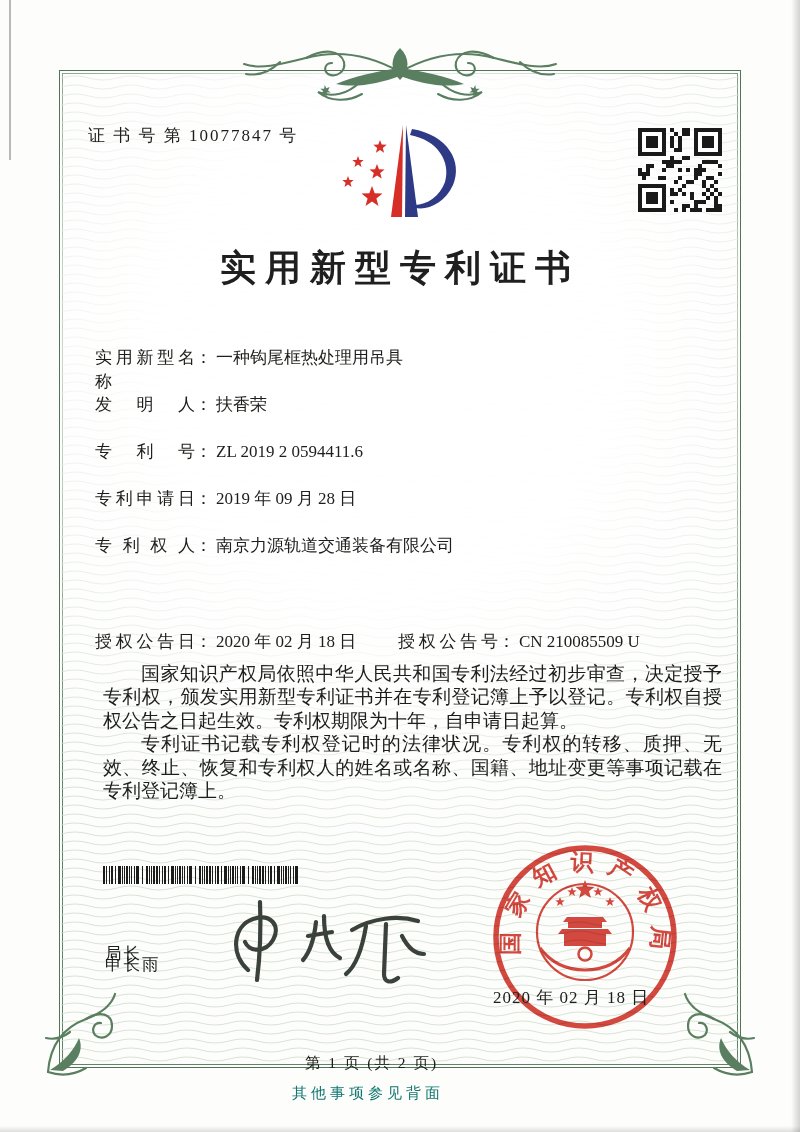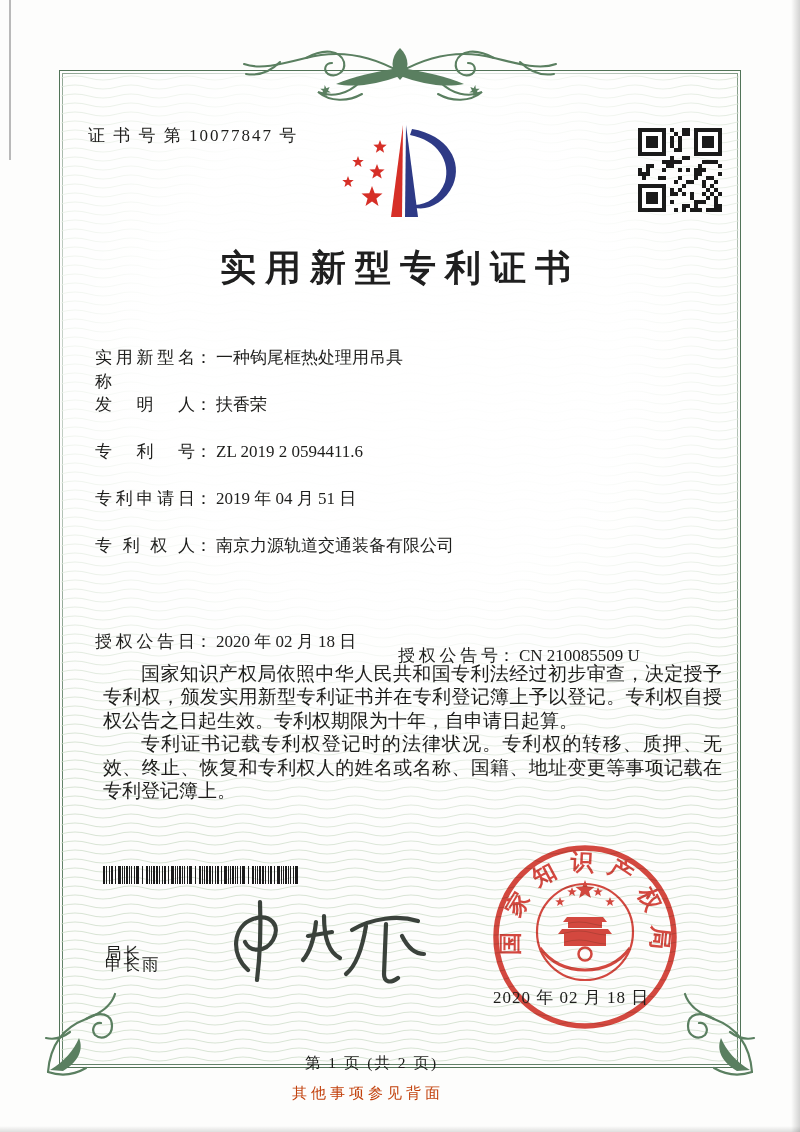--- a/index.html
+++ b/index.html
@@ -41,27 +41,27 @@
     left:60px;top:244px;width:680px;text-align:center;
     font-size:36px;font-weight:bold;letter-spacing:9px;color:#1f1f1f;
   }
   .field-row{left:95px;width:620px;font-size:17px;line-height:24px;}
   .flabel{
     display:inline-block;width:100px;text-align:justify;text-align-last:justify;
     vertical-align:top;
   }
   .fcolon{display:inline-block;vertical-align:top;}
   .fvalue{display:inline-block;vertical-align:top;margin-left:4px;max-width:500px;}
-  .grant2{position:absolute;left:303px;top:14px;}
+  .grant2{position:absolute;left:303px;top:0;}
   .paras{left:103px;top:662px;width:619px;font-size:19px;line-height:23.4px;text-align:justify;}
   .paras p{text-indent:2em;margin:0;}
   .officer{left:105px;font-size:16.5px;letter-spacing:2px;}
   .issue-date{left:493px;top:986px;font-size:17px;letter-spacing:1px;z-index:6;}
   .page-info{left:30px;top:1041px;width:683px;text-align:center;font-size:15.5px;letter-spacing:2px;margin-top:12px;}
-  .back-note{left:28px;top:1084px;width:680px;text-align:center;font-size:15px;letter-spacing:4px;color:#c2410c;}
+  .back-note{left:28px;top:1084px;width:680px;text-align:center;font-size:15px;letter-spacing:4px;color:#0f766e;}
   .seal{z-index:5;mix-blend-mode:multiply;opacity:.93;}
   .scan-right{left:791px;top:0;width:9px;height:1132px;background:linear-gradient(to right,rgba(0,0,0,0),rgba(0,0,0,0.17));}
   .scan-bottom{left:0;top:1126px;width:800px;height:6px;background:linear-gradient(to bottom,rgba(0,0,0,0),rgba(0,0,0,0.12));}
   .scan-left{left:9px;top:0;width:1.5px;height:160px;background:#b9b9b9;}
   svg{display:block;overflow:visible;}
 </style>
 </head>
 <body>
 
 <div class="guilloche-wrap">
@@ -355,21 +355,21 @@
   <div class="abs field-row" style="top:346px;">
     <span class="flabel">实用新型名称</span><span class="fcolon">：</span><span class="fvalue">一种钩尾框热处理用吊具</span>
   </div>
   <div class="abs field-row" style="top:393px;">
     <span class="flabel">发明人</span><span class="fcolon">：</span><span class="fvalue">扶香荣</span>
   </div>
   <div class="abs field-row" style="top:440px;">
     <span class="flabel">专利号</span><span class="fcolon">：</span><span class="fvalue">ZL 2019 2 0594411.6</span>
   </div>
   <div class="abs field-row" style="top:487px;">
-    <span class="flabel">专利申请日</span><span class="fcolon">：</span><span class="fvalue">2019 年 04 月 51 日</span>
+    <span class="flabel">专利申请日</span><span class="fcolon">：</span><span class="fvalue">2019 年 09 月 28 日</span>
   </div>
   <div class="abs field-row" style="top:534px;">
     <span class="flabel">专利权人</span><span class="fcolon">：</span><span class="fvalue">南京力源轨道交通装备有限公司</span>
   </div>
   <div class="abs field-row" style="top:630px;position:absolute;">
     <span class="flabel">授权公告日</span><span class="fcolon">：</span><span class="fvalue">2020 年 02 月 18 日</span>
     <span class="grant2">
       <span class="flabel">授权公告号</span><span class="fcolon">：</span><span class="fvalue">CN 210085509 U</span>
     </span>
   </div>

